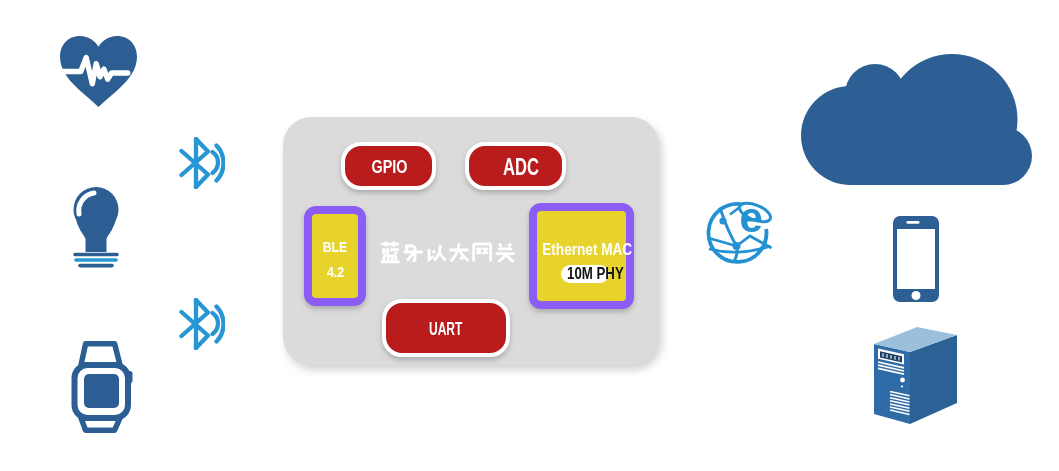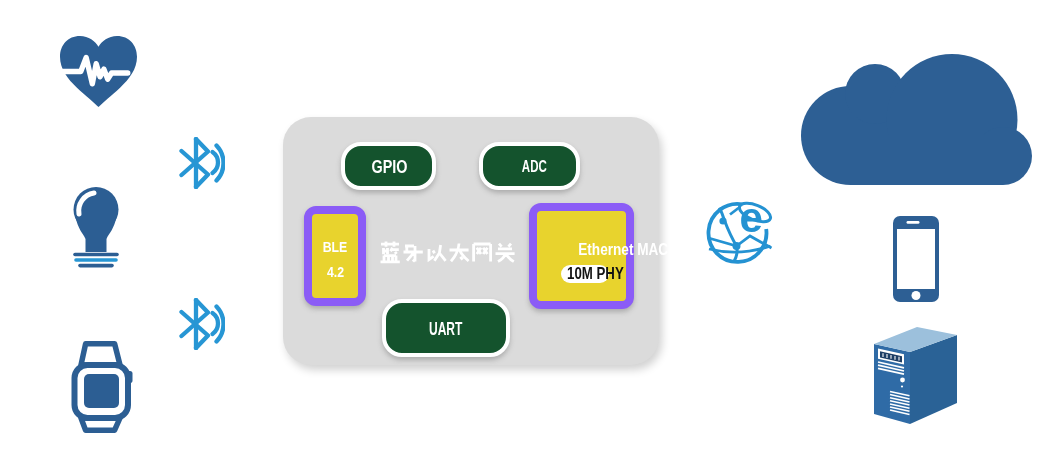--- a/index.html
+++ b/index.html
@@ -1,33 +1,33 @@
 <!DOCTYPE html>
 <html><head>
 <meta charset="utf-8">
 <style>
   html,body{margin:0;padding:0;}
   body{width:1059px;height:471px;background:#ffffff;position:relative;overflow:hidden;
        font-family:"Liberation Sans", sans-serif;}
   .abs{position:absolute;}
   .panel{left:283px;top:117px;width:376px;height:248px;background:#dbdbdb;border-radius:28px;
          box-shadow:3px 5px 9px rgba(0,0,0,0.18);}
-  .bluebox{background:#14532d;border:4px solid #ffffff;border-radius:20px;box-sizing:border-box;
+  .bluebox{background:#b91c1c;border:4px solid #ffffff;border-radius:20px;box-sizing:border-box;
            box-shadow:0 3px 5px rgba(100,100,100,0.38);color:#fff;font-weight:bold;
            display:flex;align-items:center;justify-content:center;padding-top:2px;}
   .yellowbox{background:#e8d32d;border:8px solid #8b5cf6;border-radius:12px;box-sizing:border-box;
            box-shadow:0 3px 5px rgba(100,100,100,0.38);color:#fff;font-weight:bold;}
   .cond{display:inline-block;transform:scaleX(0.74);white-space:nowrap;}
   .gpio{left:341px;top:142px;width:95px;height:48px;font-size:18px;}
-  .adc{left:479px;top:142px;width:101px;height:48px;font-size:16px;}
+  .adc{left:465px;top:142px;width:101px;height:48px;font-size:23px;}
   .uart{left:382px;top:299px;width:128px;height:58px;font-size:18.5px;}
   .ble{left:304px;top:206px;width:62px;height:100px;font-size:15px;line-height:25px;
        display:flex;align-items:center;justify-content:center;flex-direction:column;padding-top:5px;}
   .emac{left:529px;top:203px;width:105px;height:106px;font-size:17px;position:absolute;}
-  .emactext{position:absolute;left:0;right:0;top:29px;text-align:center;padding-left:36px;}
+  .emactext{position:absolute;left:0;right:0;top:29px;text-align:center;}
   .pill{position:absolute;left:24px;top:54px;width:48px;height:18px;background:#ffffff;color:#131313;
         border-radius:9px;font-size:17px;font-weight:bold;text-align:center;line-height:18px;}
 </style>
 </head>
 <body>
 
 <div class="abs panel"></div>
 <div class="abs bluebox gpio">
     <span class="cond" style="transform:translateX(1px) scaleX(0.8);">GPIO</span>
   </div>

